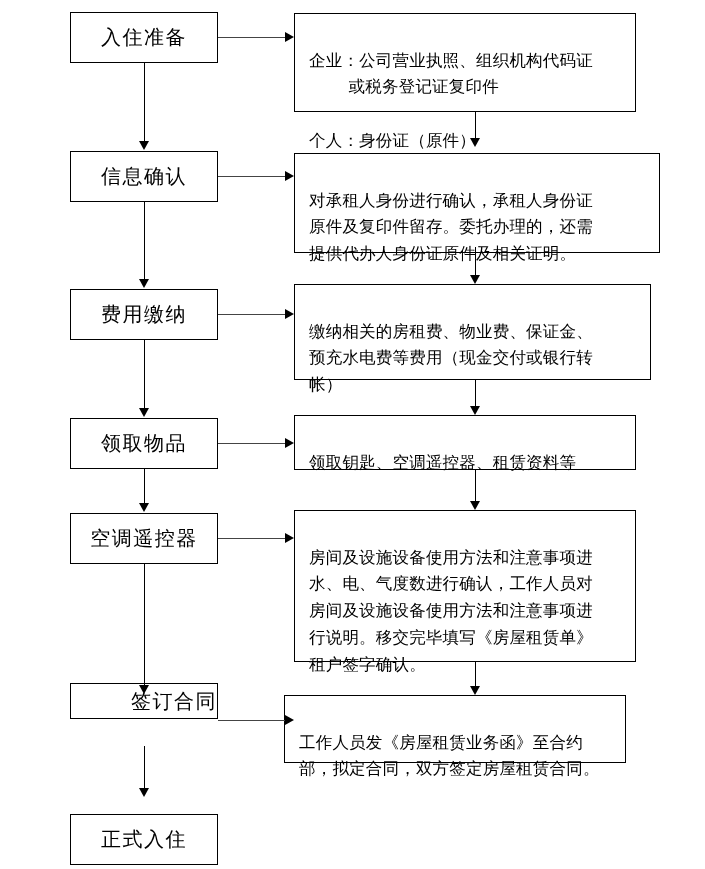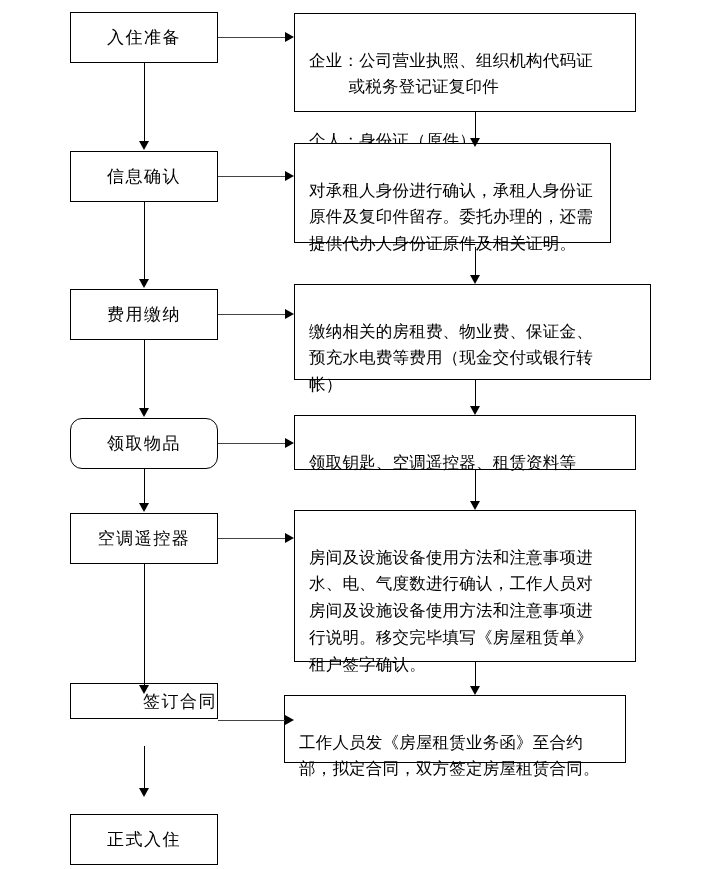--- a/index.html
+++ b/index.html
@@ -16,21 +16,21 @@
     overflow: hidden;
   }
 
   
   .node {
     position: absolute;
     box-sizing: border-box;
     border: 1.6px solid #000000;
     background: #ffffff;
     color: #000000;
-    font-size: 17px;
+    font-size: 20px;
     line-height: 1.55;
   }
   .node.left {
     display: flex;
     align-items: center;
     justify-content: center;
     letter-spacing: 1.5px;
   }
   .node.right {
     padding: 7px 11px 16px 14px;
@@ -83,21 +83,21 @@
   </div>
 
   <div class="node left" style="left:70px; top:289px; width:148px; height:51px;">
     <span>费用缴纳</span>
   </div>
 
   <div class="node left" style="left:70px; top:151px; width:148px; height:51px;">
     <span>信息确认</span>
   </div>
 
-  <div class="node left" style="left:70px; top:418px; width:148px; height:51px;border-radius:12px;">
+  <div class="node left" style="left:70px; top:418px; width:148px; height:51px;">
     <span>领取物品</span>
   </div>
 
   <div class="node left" style="left:70px; top:513px; width:148px; height:51px;">
     <span>空调遥控器</span>
   </div>
 
   <div class="node left" style="left:70px; top:683px; width:148px; height:36px;justify-content:flex-end;">
     <span>签订合同</span>
   </div>
@@ -105,21 +105,21 @@
   <div class="node left" style="left:70px; top:798px; width:148px; height:51px;margin-top:16px;">
     <span>正式入住</span>
   </div>
 
   <div class="node right" style="left:294px; top:13px; width:342px; height:99px;">
     <span>企业：公司营业执照、组织机构代码证</span>
     <span class="indent">或税务登记证复印件</span>
     <span>个人：身份证（原件）</span>
   </div>
 
-  <div class="node right" style="left:294px; top:143px; width:317px; height:100px;">
+  <div class="node right" style="left:294px; top:153px; width:366px; height:100px;">
     <span>对承租人身份进行确认，承租人身份证</span>
     <span>原件及复印件留存。委托办理的，还需</span>
     <span>提供代办人身份证原件及相关证明。</span>
   </div>
 
   <div class="node right" style="left:294px; top:284px; width:357px; height:96px;">
     <span>缴纳相关的房租费、物业费、保证金、</span>
     <span>预充水电费等费用（现金交付或银行转</span>
     <span>帐）</span>
   </div>

